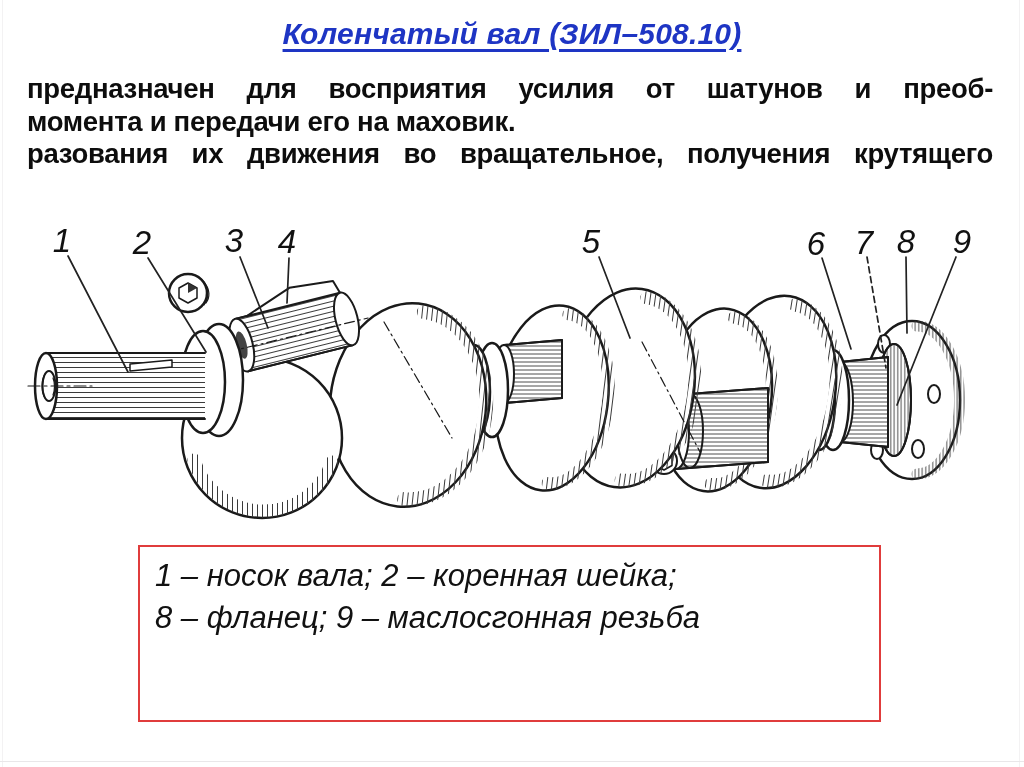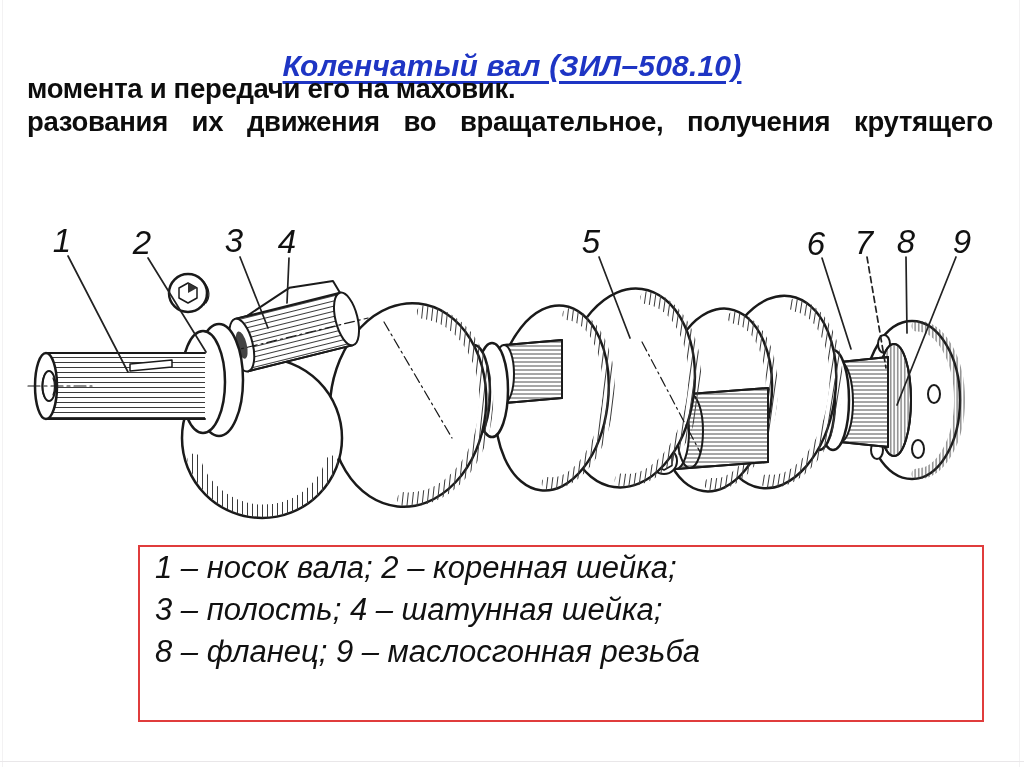--- a/index.html
+++ b/index.html
@@ -20,37 +20,38 @@
   .para{
     position:absolute;top:73px;left:27px;width:966px;
     font-size:27.5px;line-height:32.5px;font-weight:bold;letter-spacing:-0.3px;
   }
   .para .line{text-align:justify;text-align-last:justify;}
   .para .line.last{text-align-last:left;}
 
   .diagram{position:absolute;left:0;top:215px;}
 
   .legend{
-    position:absolute;left:138px;top:545px;width:846px;height:177px;
+    position:absolute;left:138px;top:545px;width:743px;height:177px;
     box-sizing:border-box;border:2px solid #e03c3c;background:#fff;
-    padding:0 0 0 15px;font-style:italic;font-size:31px;line-height:42px;
+    padding:8px 0 0 15px;font-style:italic;font-size:31px;line-height:42px;
     color:#111;
   }
   .legend .line{white-space:pre-wrap;}
 </style>
 </head>
 <body>
 
 <div class="edge-left"></div>
 <div class="edge-right"></div>
 <div class="edge-bottom"></div>
 
-<div class="title" style="color: rgb(30, 53, 196); margin-top: 32px;">Коленчатый вал (ЗИЛ–508.10)</div>
+<div class="title" style="color: rgb(30, 53, 196);">Коленчатый вал (ЗИЛ–508.10)</div>
 
 <div class="para" style="color: rgb(13, 13, 13);">
+  <div class="line">предназначен для восприятия усилия от шатунов и преоб-</div>
   <div class="line last">момента и передачи его на маховик.</div>
   <div class="line">разования их движения во вращательное, получения крутящего</div>
 </div>
 
 <svg class="diagram" width="1024" height="322" viewBox="0 215 1024 322" xmlns="http://www.w3.org/2000/svg">
   <defs>
     <pattern id="hH" width="6" height="5" patternUnits="userSpaceOnUse">
       <path d="M0,2.5 H6" stroke="#3a3a3a" stroke-width="1"></path>
     </pattern>
     <pattern id="hHf" width="5" height="4" patternUnits="userSpaceOnUse">
@@ -204,15 +205,14 @@
     <text x="591" y="253">5</text>
     <text x="816" y="255">6</text>
     <text x="864" y="254">7</text>
     <text x="906" y="253">8</text>
     <text x="962" y="253">9</text>
   </g>
 </svg>
 
 <div class="legend" style="border-color: rgb(224, 60, 60);">
   <div class="line">1 – носок вала; 2 – коренная шейка;</div>
-  <div class="line">3 – полость; 4 – шатунная шейка;</div>
   <div class="line">8 – фланец; 9 – маслосгонная резьба</div>
 </div>
 
 </body></html>

